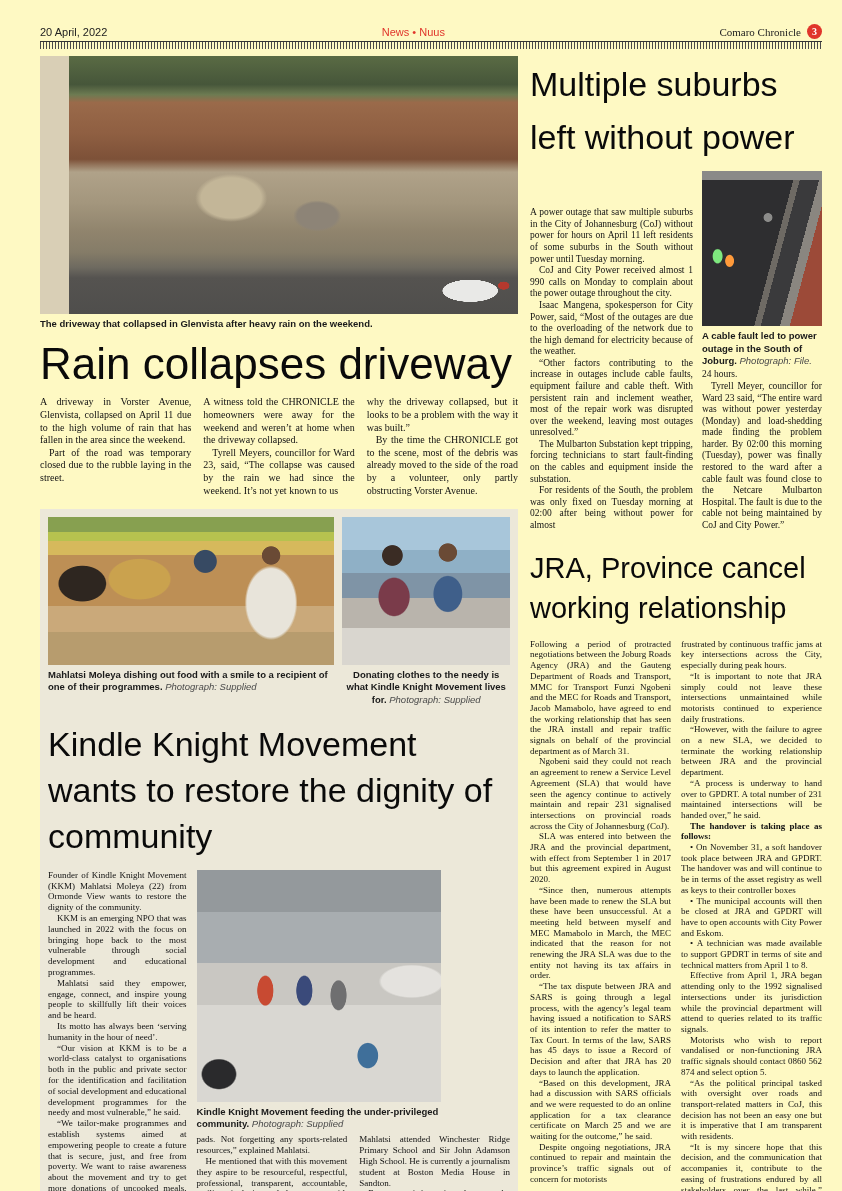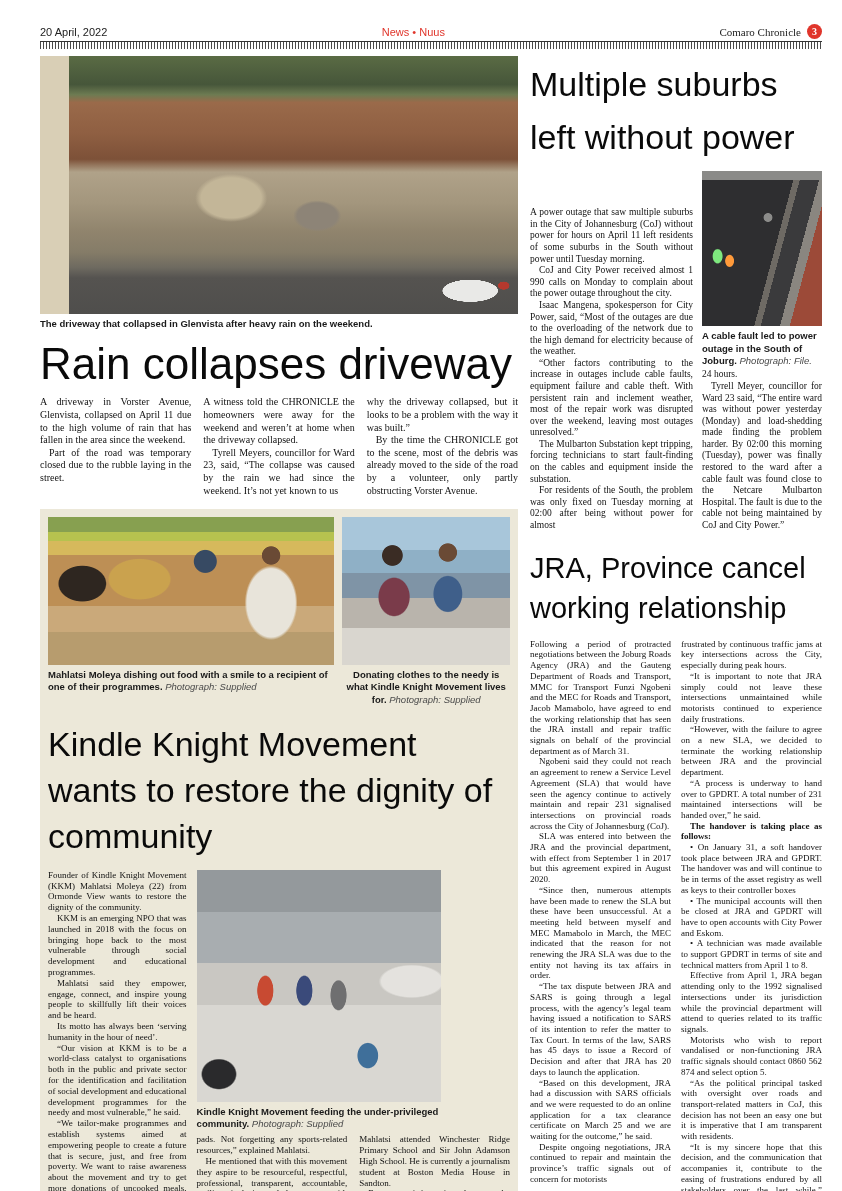--- a/index.html
+++ b/index.html
@@ -1,16 +1,16 @@
 <!DOCTYPE html>
 <html><head>
 <meta charset="utf-8">
 <style>
   html,body{margin:0;padding:0;background:#888;}
-  #page{position:relative;width:842px;height:1191px;background:#ffffff;margin:0 auto;overflow:hidden;
+  #page{position:relative;width:842px;height:1191px;background:#fef9c3;margin:0 auto;overflow:hidden;
         font-family:"Liberation Serif","DejaVu Serif",serif;color:#111;}
   
   .header{position:absolute;top:24px;left:40px;right:20px;display:flex;justify-content:space-between;
           align-items:center;font-family:"Liberation Sans","DejaVu Sans",sans-serif;font-size:11px;color:#222;}
   .header .section{color:#e0352b;}
   .pub{display:flex;align-items:center;gap:6px;font-family:Liberation Serif, serif;}
   .badge{width:15px;height:15px;border-radius:50%;background:#e0352b;color:#fff;font-size:10px;
          display:flex;align-items:center;justify-content:center;font-weight:bold;}
   .rule{position:absolute;top:41px;left:40px;right:20px;height:7px;border-top:1px solid #333;
         background:repeating-linear-gradient(90deg,#4a4a4a 0 1px,transparent 1px 3px);}
@@ -141,21 +141,21 @@
             <span class="credit">Photograph: Supplied</span>
           </div>
         </div>
       </div>
 
       <h2 class="kkm-headline">Kindle Knight Movement wants to restore the dignity of community</h2>
 
       <div class="kkm-body">
         <div class="col kkm-col1">
             <p>Founder of Kindle Knight Movement (KKM) Mahlatsi Moleya (22) from Ormonde View wants to restore the dignity of the community.</p>
-            <p>KKM is an emerging NPO that was launched in 2018 with the focus on bringing hope back to the most vulnerable through social development and educational programmes.</p>
+            <p>KKM is an emerging NPO that was launched in 2022 with the focus on bringing hope back to the most vulnerable through social development and educational programmes.</p>
             <p>Mahlatsi said they empower, engage, connect, and inspire young people to skillfully lift their voices and be heard.</p>
             <p>Its motto has always been ‘serving humanity in the hour of need’.</p>
             <p>“Our vision at KKM is to be a world-class catalyst to organisations both in the public and private sector for the identification and facilitation of social development and educational development programmes for the needy and most vulnerable,” he said.</p>
             <p>“We tailor-make programmes and establish systems aimed at empowering people to create a future that is secure, just, and free from poverty. We want to raise awareness about the movement and try to get more donations of uncooked meals, toys and sanitary</p>
           </div>
         <div class="kkm-right">
           <div class="photo ph-feeding"></div>
           <div class="caption kkm-cap3">
             <span>Kindle Knight Movement feeding the under-privileged community.</span>
             <span class="credit">Photograph: Supplied</span>
@@ -212,21 +212,21 @@
           <p>“The tax dispute between JRA and SARS is going through a legal process, with the agency’s legal team having issued a notification to SARS of its intention to refer the matter to Tax Court. In terms of the law, SARS has 45 days to issue a Record of Decision and after that JRA has 20 days to launch the application.</p>
           <p>“Based on this development, JRA had a discussion with SARS officials and we were requested to do an online application for a tax clearance certificate on March 25 and we are waiting for the outcome,” he said.</p>
           <p>Despite ongoing negotiations, JRA continued to repair and maintain the province’s traffic signals out of concern for motorists</p>
         </div>
       <div class="col">
           <p>frustrated by continuous traffic jams at key intersections across the City, especially during peak hours.</p>
           <p>“It is important to note that JRA simply could not leave these intersections unmaintained while motorists continued to experience daily frustrations.</p>
           <p>“However, with the failure to agree on a new SLA, we decided to terminate the working relationship between JRA and the provincial department.</p>
           <p>“A process is underway to hand over to GPDRT. A total number of 231 maintained intersections will be handed over,” he said.</p>
           <p style="font-weight: bold;">The handover is taking place as follows:</p>
-          <p>• On January 31, a soft handover took place between JRA and GPDRT. The handover was and will continue to be in terms of the asset registry as well as keys to their controller boxes</p>
+          <p>• On November 31, a soft handover took place between JRA and GPDRT. The handover was and will continue to be in terms of the asset registry as well as keys to their controller boxes</p>
           <p>• The municipal accounts will then be closed at JRA and GPDRT will have to open accounts with City Power and Eskom.</p>
           <p>• A technician was made available to support GPDRT in terms of site and technical matters from April 1 to 8.</p>
           <p>Effective from April 1, JRA began attending only to the 1992 signalised intersections under its jurisdiction while the provincial department will attend to queries related to its traffic signals.</p>
           <p>Motorists who wish to report vandalised or non-functioning JRA traffic signals should contact 0860 562 874 and select option 5.</p>
           <p>“As the political principal tasked with oversight over roads and transport-related matters in CoJ, this decision has not been an easy one but it is imperative that I am transparent with residents.</p>
           <p>“It is my sincere hope that this decision, and the communication that accompanies it, contribute to the easing of frustrations endured by all stakeholders over the last while,” noted Ngobeni.</p>
         </div>
     </div>
   </section>
 

